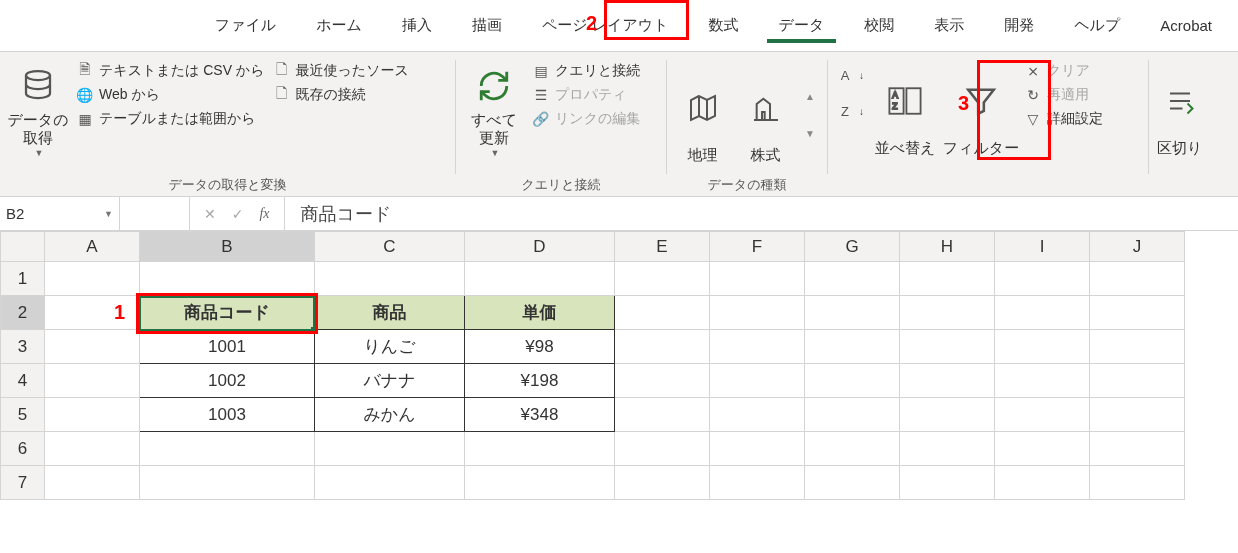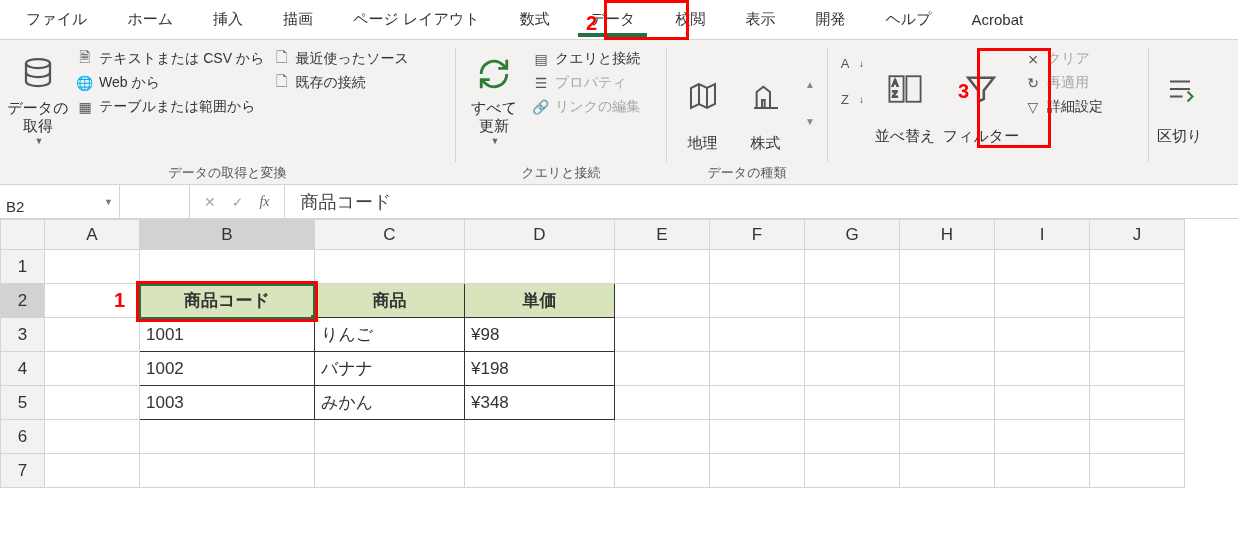--- a/index.html
+++ b/index.html
@@ -9,25 +9,26 @@
     font-size: 14px;
     color: #333;
     background: #fff;
     width: 1238px;
     overflow: hidden;
   }
   
   .tabs {
     display: flex;
     align-items: center;
-    height: 40px;
+    height: 52px;
     padding: 9px 6px;
     background: #fff;
     border-bottom: 1px solid #d4d4d4;
     position: relative;
+    justify-content: flex-end;
   }
   .tab {
     padding: 8px 20px 8px 20px;
     font-size: 15px;
     color: #333;
     cursor: pointer;
     position: relative;
   }
   .tab.active { font-weight: 400; }
   .tab.active::after {
@@ -131,21 +132,21 @@
     align-items: center;
     height: 34px;
     border-bottom: 1px solid #d4d4d4;
     background: #fff;
   }
   .namebox {
     width: 120px;
     height: 100%;
     border-right: 1px solid #d4d4d4;
     display: flex;
-    align-items: flex-start;
+    align-items: center;
     padding: 13px 6px;
     font-size: 15px;
     position: relative;
   }
   .namebox .dd {
     position: absolute; right: 6px; top: 50%; transform: translateY(-50%);
     font-size: 9px; color: #777;
   }
   .fxgap { width: 70px; border-right: 1px solid #d4d4d4; height:100%; }
   .fxctrls {
@@ -187,21 +188,21 @@
   .colB { width: 175px; }
   .data-header {
     background: #d8e4bc !important;
     text-align: center;
     font-weight: bold;
     border: 1px solid #333 !important;
   }
   .data-cell {
     border: 1px solid #333 !important;
   }
-  .num { text-align: left; }
+  .num { text-align: center; }
   .active-hdr { background: #d2d2d2 !important; }
   .sel-border {
     position: absolute;
     border: 2px solid #217346;
     pointer-events: none;
   }
   .sel-handle {
     position: absolute;
     width: 7px; height: 7px;
     background: #217346;

